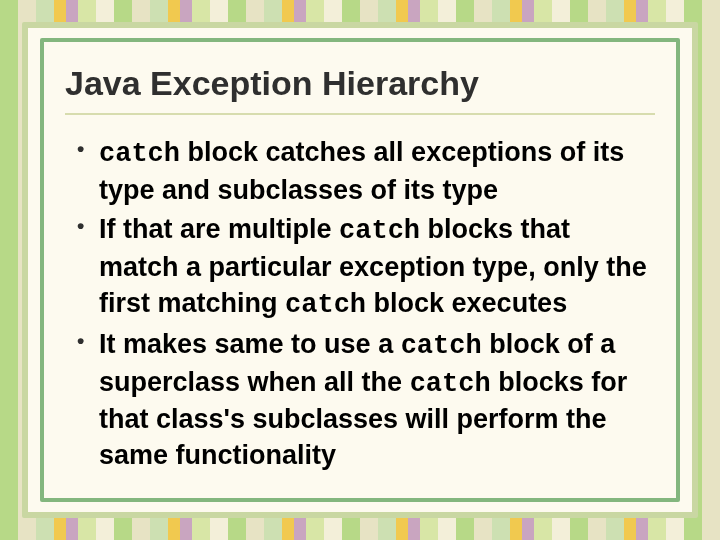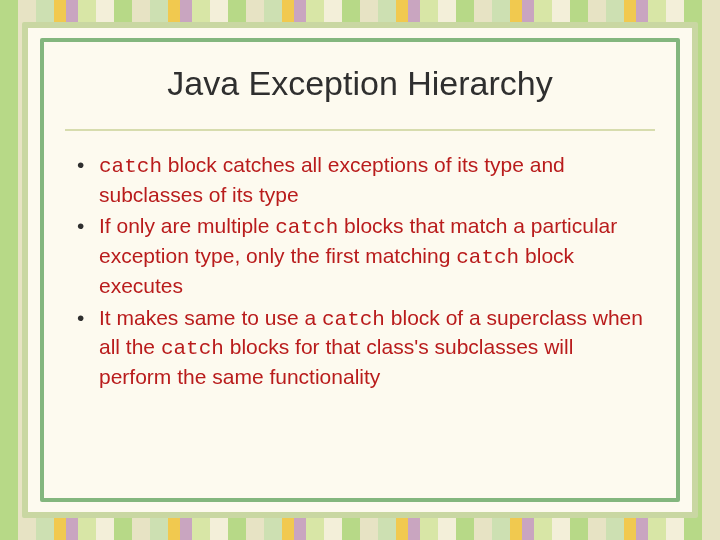--- a/index.html
+++ b/index.html
@@ -41,38 +41,38 @@
   }
   .content {
     position: absolute;
     inset: 50px 55px 50px 55px;
     background: #fdfaef;
     padding: 8px 10px 10px 10px;
   }
   .title {
     font-size: 34px;
     color: #2f2f2f;
-    text-align: center;
-    font-weight: 400;
-    padding: 6px 0 26px 0;
+    font-weight: 700;
+    padding: 6px 0 10px 0;
     border-bottom: 2px solid #d7dcae;
     margin-bottom: 20px;
     font-family: Tahoma, Verdana, sans-serif;
   }
   ul.bullets {
     list-style: none;
     padding: 0 4px 0 10px;
   }
   ul.bullets li {
     position: relative;
     padding-left: 24px;
-    font-size: 21px;
+    font-size: 27px;
     line-height: 1.32;
-    color: #b91c1c;
+    color: #000000;
     margin-bottom: 4px;
+    font-weight: bold;
   }
   ul.bullets li::before {
     content: "•";
     position: absolute;
     left: 2px;
     top: 0;
     color: #2f2f2f;
     font-size: 21px;
   }
   .code {
@@ -83,16 +83,16 @@
 <body>
 
 <div class="frame"></div>
 <div class="inner1"></div>
 <div class="inner2"></div>
 
 <div class="content">
   <h1 class="title">Java Exception Hierarchy</h1>
   <ul class="bullets">
       <li><span class="code">catch</span><span> block catches all exceptions of its type and subclasses of its type</span></li>
-      <li><span>If only are multiple </span><span class="code">catch</span><span> blocks that match a particular exception type, only the first matching </span><span class="code">catch</span><span> block executes</span></li>
+      <li><span>If that are multiple </span><span class="code">catch</span><span> blocks that match a particular exception type, only the first matching </span><span class="code">catch</span><span> block executes</span></li>
       <li><span>It makes same to use a </span><span class="code">catch</span><span> block of a superclass when all the </span><span class="code">catch</span><span> blocks for that class's subclasses will perform the same functionality</span></li>
     </ul>
 </div>
 
 </body></html>

